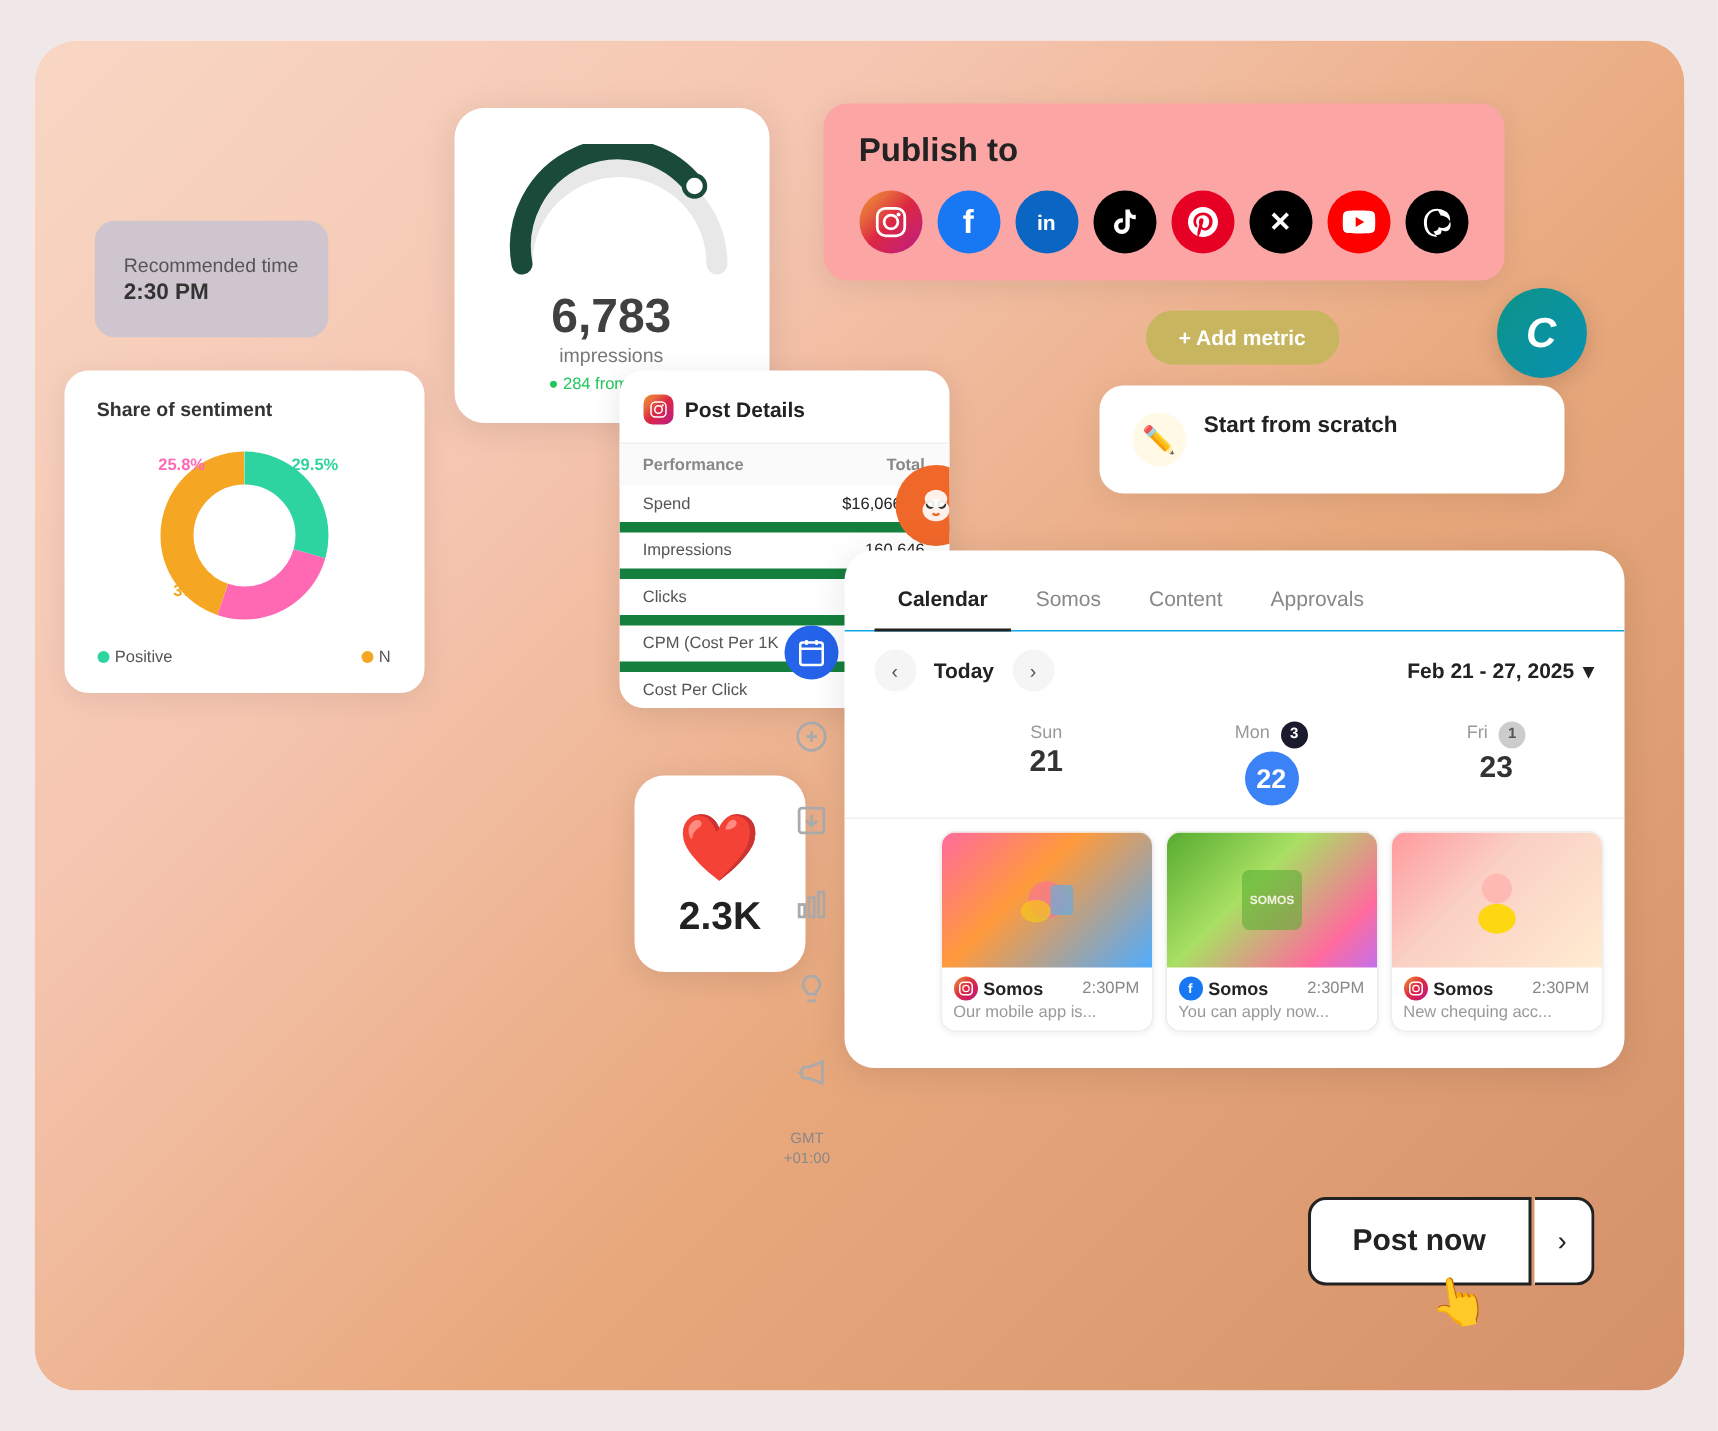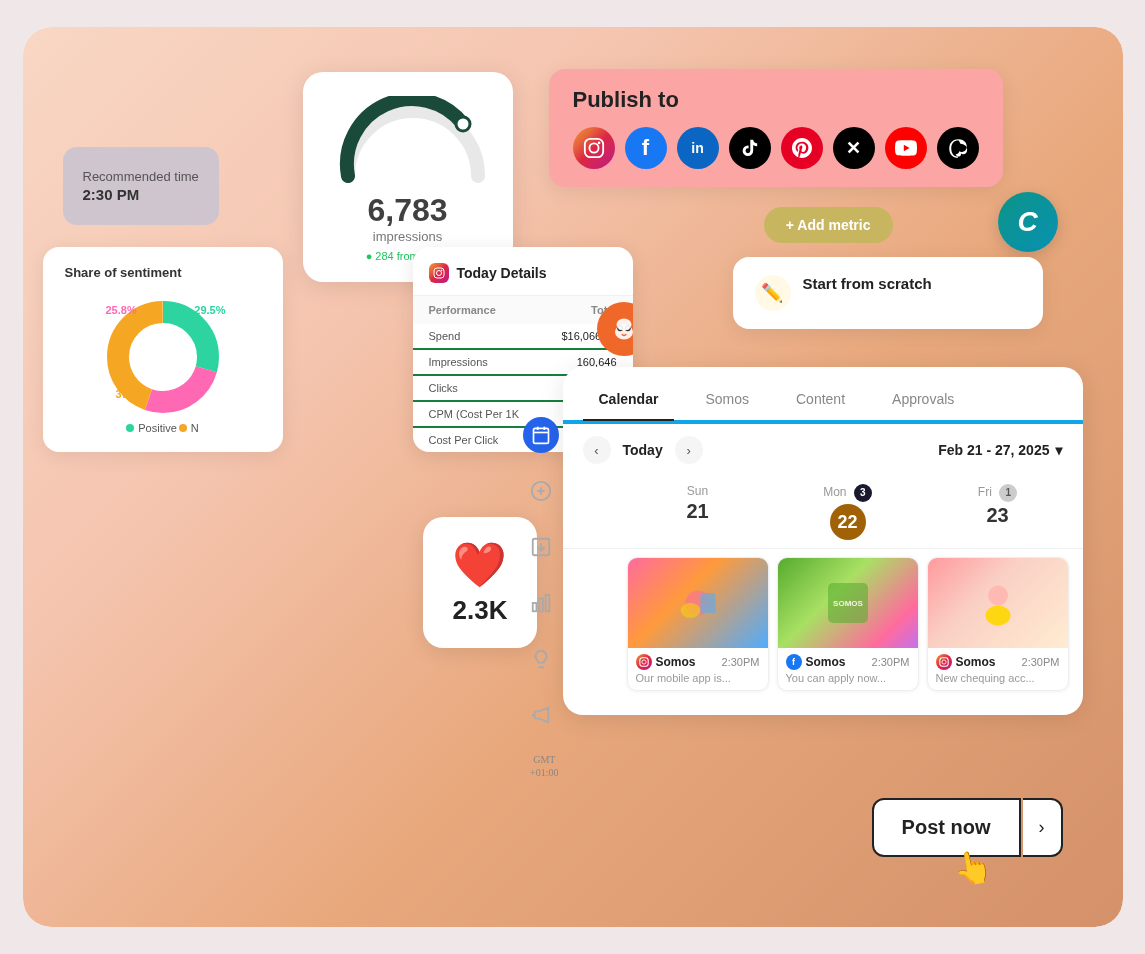--- a/index.html
+++ b/index.html
@@ -96,21 +96,22 @@
     .donut-label-44 {
       position: absolute;
       bottom: 22px; left: 18px;
       font-size: 11px;
       font-weight: 700;
       color: #f5a623;
     }
     .sentiment-legend {
       display: flex;
       gap: 2px;
-      justify-content: center;
+      margin-top: 10px;
+      justify-content: space-between;
     }
     .legend-item {
       display: flex;
       align-items: center;
       gap: 4px;
       font-size: 11px;
       color: #555;
     }
     .legend-dot {
       width: 8px;
@@ -226,21 +227,21 @@
     }
     .post-table-header span {
       font-size: 11px;
       font-weight: 600;
       color: #888;
     }
     .post-table-row {
       display: flex;
       justify-content: space-between;
       padding: 6px 16px;
-      border-bottom: 2px solid #15803d;
+      border-bottom: 7px solid #15803d;
     }
     .post-table-row:last-child {
       border-bottom: none;
     }
     .post-table-row .row-label {
       font-size: 11px;
       color: #555;
     }
     .post-table-row .row-value {
       font-size: 11px;
@@ -365,22 +366,21 @@
     }
 
     
     .sidebar {
       position: absolute;
       left: 500px;
       top: 390px;
       display: flex;
       flex-direction: column;
       gap: 20px;
-      align-items: flex-end;
-      font-family: Liberation Serif, serif;
+      align-items: flex-start;
     }
     .sidebar-icon {
       width: 36px;
       height: 36px;
       display: flex;
       align-items: center;
       justify-content: center;
       font-size: 20px;
       color: #888;
       cursor: pointer;
@@ -404,23 +404,23 @@
       right: 40px;
       width: 520px;
       background: white;
       border-radius: 20px;
       padding: 0;
       box-shadow: 0 4px 24px rgba(0,0,0,0.10);
       overflow: hidden;
     }
     .calendar-tabs {
       display: flex;
-      gap: 15px;
+      gap: 0;
       padding: 16px 20px 0;
-      border-bottom: 4px solid #0ea5e9;
+      border-bottom: 1px solid #0ea5e9;
     }
     .cal-tab {
       padding: 8px 16px 12px;
       font-size: 14px;
       color: #888;
       cursor: pointer;
       font-weight: 500;
       border-bottom: 2px solid transparent;
       margin-bottom: -1px;
     }
@@ -482,21 +482,21 @@
       color: #999;
       font-weight: 500;
     }
     .cal-day-num {
       font-size: 20px;
       font-weight: 700;
       color: #333;
       margin-top: 2px;
     }
     .cal-day-num.today-circle {
-      background: #a16207;
+      background: #3b82f6;
       color: white;
       border-radius: 50%;
       width: 36px;
       height: 36px;
       display: flex;
       align-items: center;
       justify-content: center;
       margin: 2px auto 0;
       font-size: 18px;
     }
@@ -691,21 +691,21 @@
 
   <div class="post-details-card">
     <div class="post-details-header">
       <div class="ig-icon-small">
         <svg width="12" height="12" viewBox="0 0 24 24" fill="white">
           <rect x="2" y="2" width="20" height="20" rx="6" ry="6" fill="none" stroke="white" stroke-width="2"></rect>
           <circle cx="12" cy="12" r="5" fill="none" stroke="white" stroke-width="2"></circle>
           <circle cx="17.5" cy="6.5" r="1.5" fill="white"></circle>
         </svg>
       </div>
-      <span class="post-details-title">Today Details</span>
+      <span class="post-details-title">Post Details</span>
     </div>
     <div class="post-table">
       <div class="post-table-header">
         <span>Performance</span>
         <span>Total</span>
       </div>
       <div class="post-table-row">
         <span class="row-label">Spend</span>
         <span class="row-value">$16,066.80</span>
       </div>

